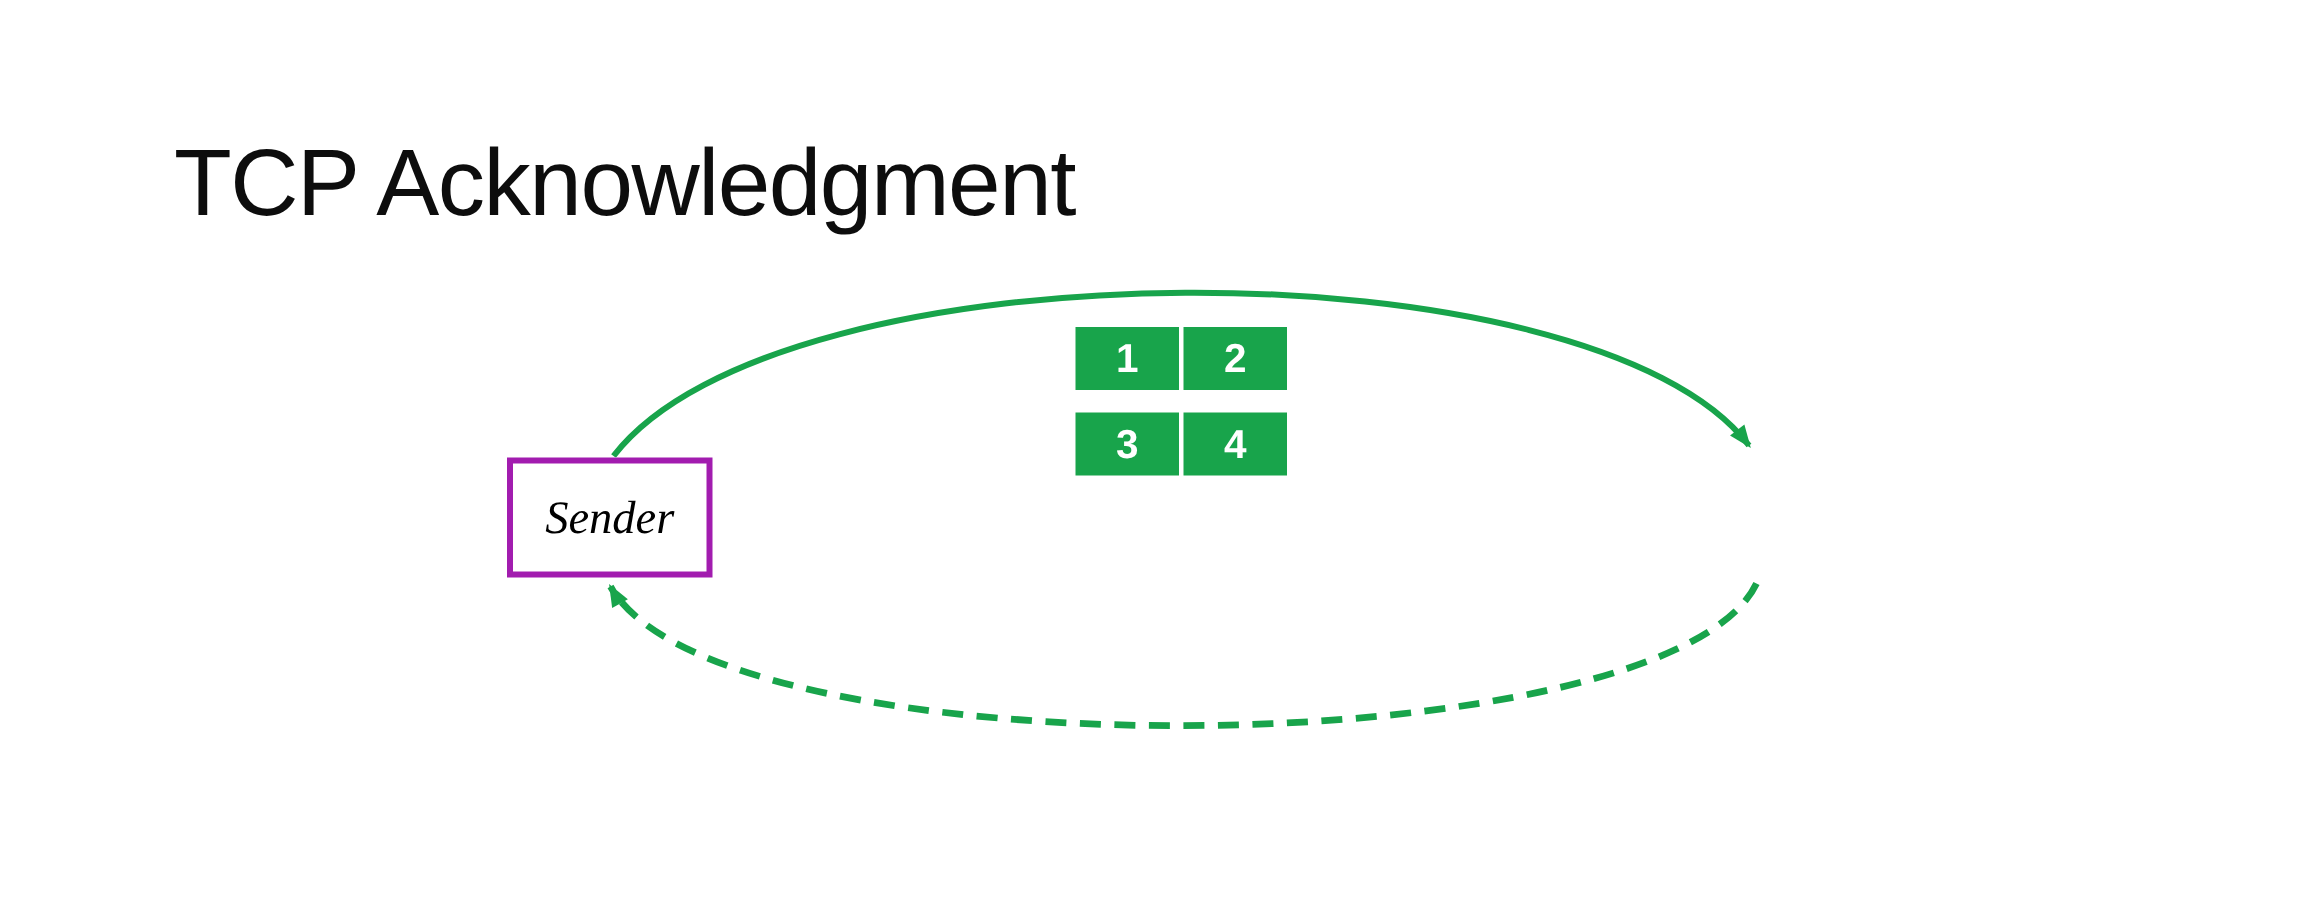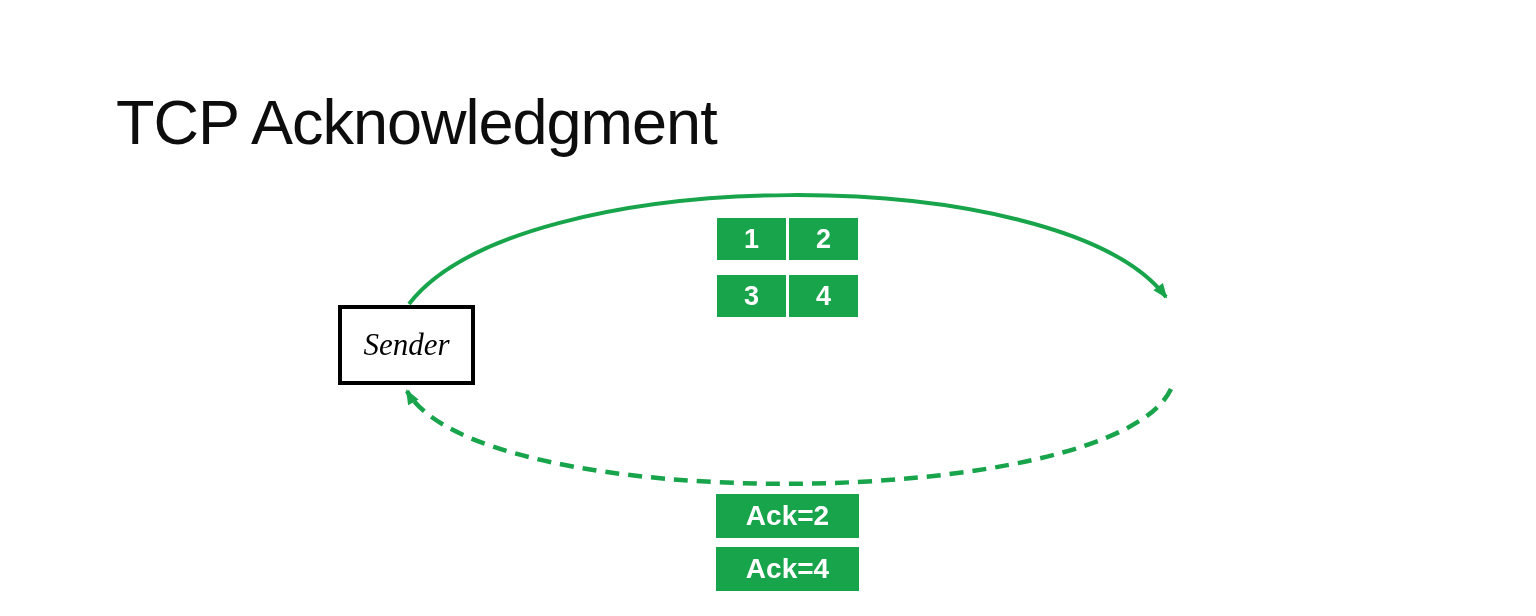--- a/index.html
+++ b/index.html
@@ -24,21 +24,21 @@
     position: absolute;
     left: 0; top: 0;
     width: 1536px; height: 616px;
     pointer-events: none;
   }
   .node-box {
     position: absolute;
     top: 305px;
     height: 80px;
     background: #ffffff;
-    border: 4px solid #000000;
+    border: 4px solid #a21caf;
     box-sizing: border-box;
     display: flex;
     align-items: center;
     justify-content: center;
     font-family: "Liberation Serif", "DejaVu Serif", serif;
     font-style: italic;
     font-size: 31px;
     color: #000000;
   }
   #sender-box { left: 338px; width: 137px; }
@@ -98,18 +98,14 @@
   </div>
 
 
   <div class="segment-grid">
     <div class="green-cell" style="background-color: rgb(24, 164, 75);">1</div>
     <div class="green-cell" style="background-color: rgb(24, 164, 75);">2</div>
     <div class="green-cell" style="background-color: rgb(24, 164, 75);">3</div>
     <div class="green-cell" style="background-color: rgb(24, 164, 75);">4</div>
   </div>
 
-  <div class="ack-stack">
-    <div class="green-cell ack-box" style="background-color: rgb(24, 164, 75);">Ack=2</div>
-    <div class="green-cell ack-box" style="background-color: rgb(24, 164, 75);">Ack=4</div>
-  </div>
 
 </div>
 
 </body></html>

